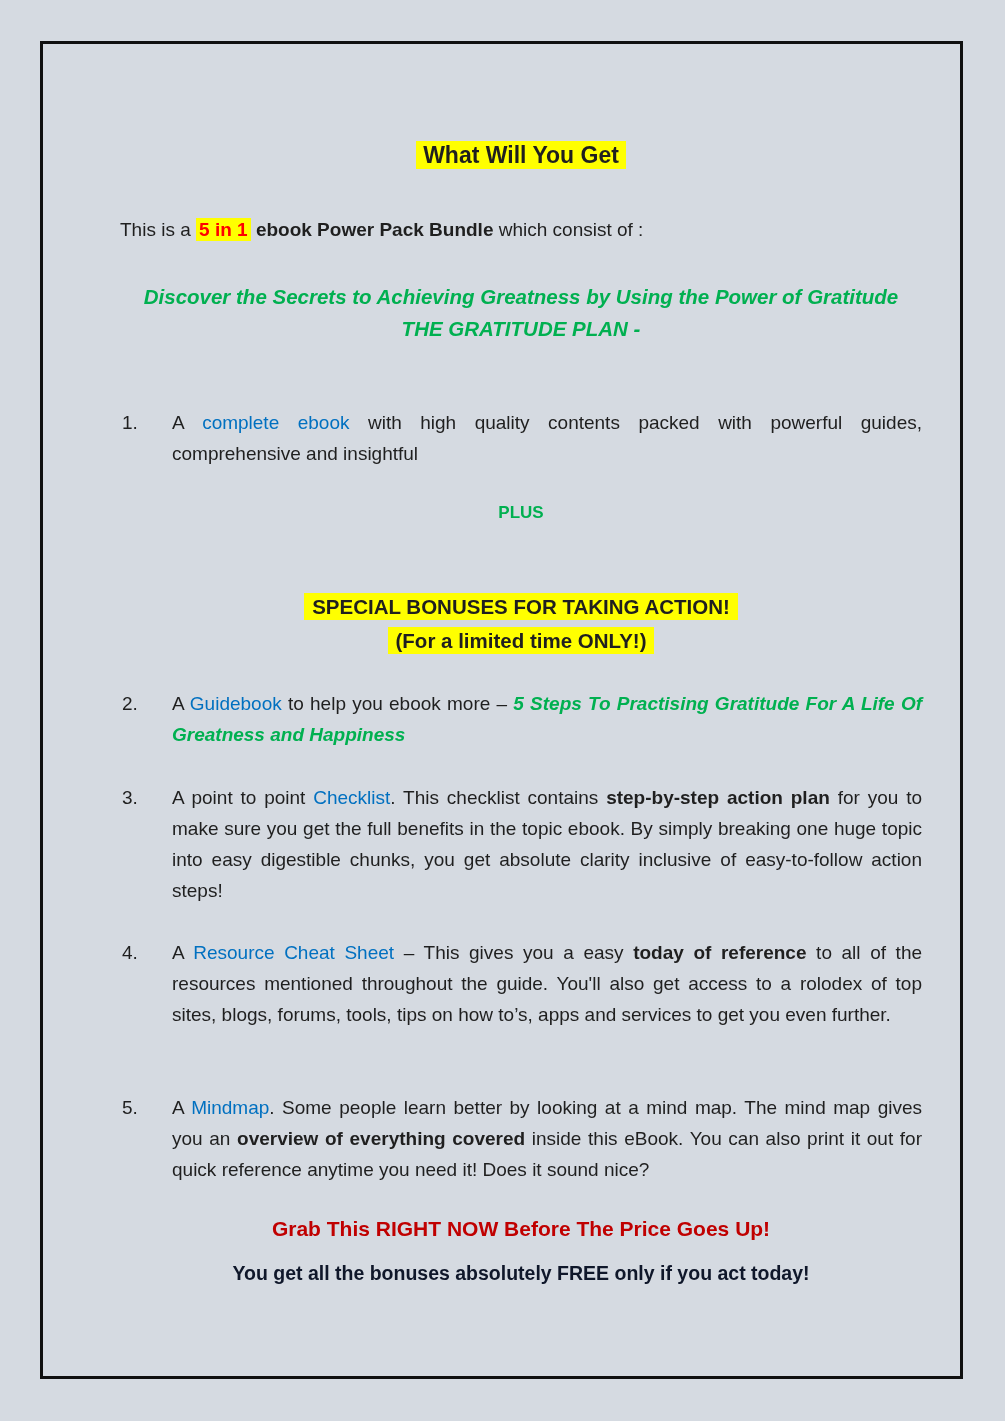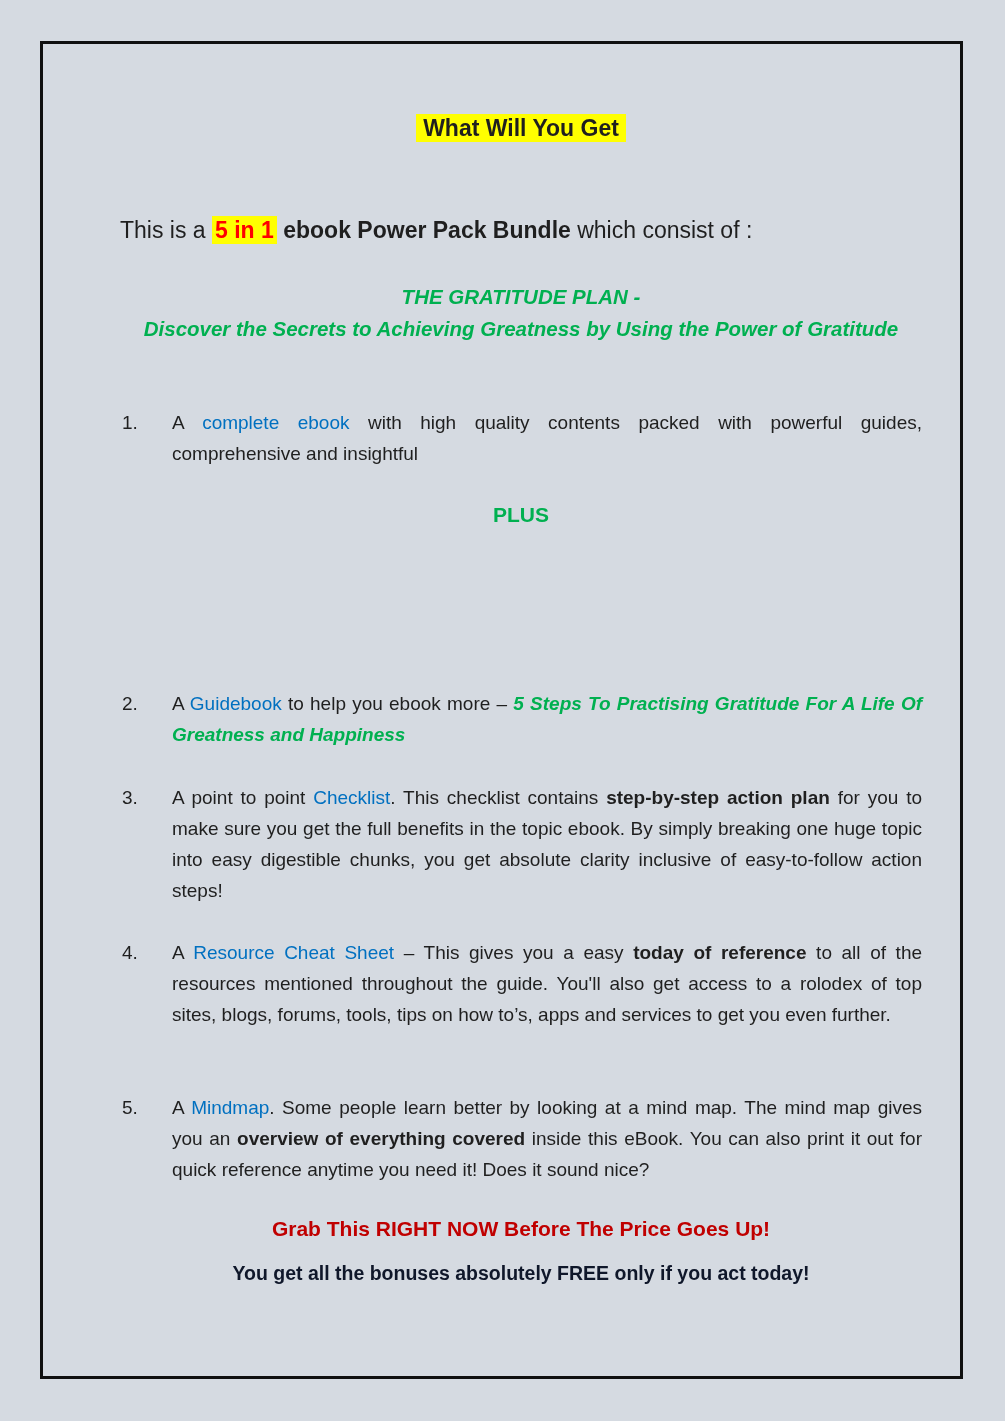--- a/index.html
+++ b/index.html
@@ -13,29 +13,29 @@
   }
   .page-border{
     position:absolute;
     left:40px;top:41px;
     width:917px;height:1332px;
     border:3px solid #101010;
   }
   .abs{position:absolute;left:120px;width:802px;}
   .center{text-align:center;}
 
-  .title-line{top:110px;font-size:23px;font-weight:bold;line-height:36px;}
+  .title-line{top:137px;font-size:23px;font-weight:bold;line-height:36px;}
   .hl{background:#ffff00;padding:1px 7px;}
   .hl-red{background:#ffff00;color:#ff0000;font-weight:bold;padding:1px 3px;}
 
-  .intro-line{top:217px;font-size:23px;line-height:26px;}
+  .intro-line{top:217px;font-size:19px;line-height:26px;}
 
   .product-heading{top:281px;font-size:20.5px;font-weight:bold;font-style:italic;color:#00b050;line-height:32px;}
 
-  .plus-line{top:503px;font-size:21px;font-weight:bold;color:#00b050;}
+  .plus-line{top:503px;font-size:17px;font-weight:bold;color:#00b050;}
 
   .bonus-banner{top:590px;font-size:20.5px;font-weight:bold;line-height:34px;}
   .bonus-banner .hl{padding:2px 8px;}
 
   .item{display:flex;font-size:19px;line-height:31px;}
   .item .num{width:52px;flex:0 0 52px;padding-left:2px;box-sizing:border-box;}
   .item .itext{flex:1;text-align:justify;}
   .item1{top:407px;}
   .item2{top:688px;}
   .item3{top:782px;}
@@ -56,32 +56,34 @@
 
 <div class="abs center title-line">
   <span class="hl">What Will You Get</span>
 </div>
 
 <div class="abs intro-line">
   <span>This is a </span><span class="hl-red">5 in 1</span><span class="b"> ebook Power Pack Bundle</span><span> which consist of :</span>
 </div>
 
 <div class="abs center product-heading">
+  <div>Discover the Secrets to Achieving Greatness by Using the Power of Gratitude</div>
   <div>THE GRATITUDE PLAN -</div>
-  <div>Discover the Secrets to Achieving Greatness by Using the Power of Gratitude</div>
 </div>
 
 <div class="abs item item1">
   <span class="num">1.</span>
   <div class="itext"><span>A </span><span class="blue">complete ebook</span><span> with high quality contents packed with powerful guides, comprehensive and insightful</span></div>
 </div>
 
 <div class="abs center plus-line">PLUS</div>
 
 <div class="abs center bonus-banner">
+  <div><span class="hl">SPECIAL BONUSES FOR TAKING ACTION!</span></div>
+  <div><span class="hl">(For a limited time ONLY!)</span></div>
 </div>
 
 <div class="abs item item2">
   <span class="num">2.</span>
   <div class="itext"><span>A </span><span class="blue">Guidebook</span><span> to help you ebook more – </span><span class="greenit">5 Steps To Practising Gratitude For A Life Of Greatness and Happiness</span></div>
 </div>
 
 <div class="abs item item3">
   <span class="num">3.</span>
   <div class="itext"><span>A point to point </span><span class="blue">Checklist</span><span>. This checklist contains </span><span class="b">step-by-step action plan</span><span> for you to make sure you get the full benefits in the topic ebook. By simply breaking one huge topic into easy digestible chunks, you get absolute clarity inclusive of easy-to-follow action steps!</span></div>

